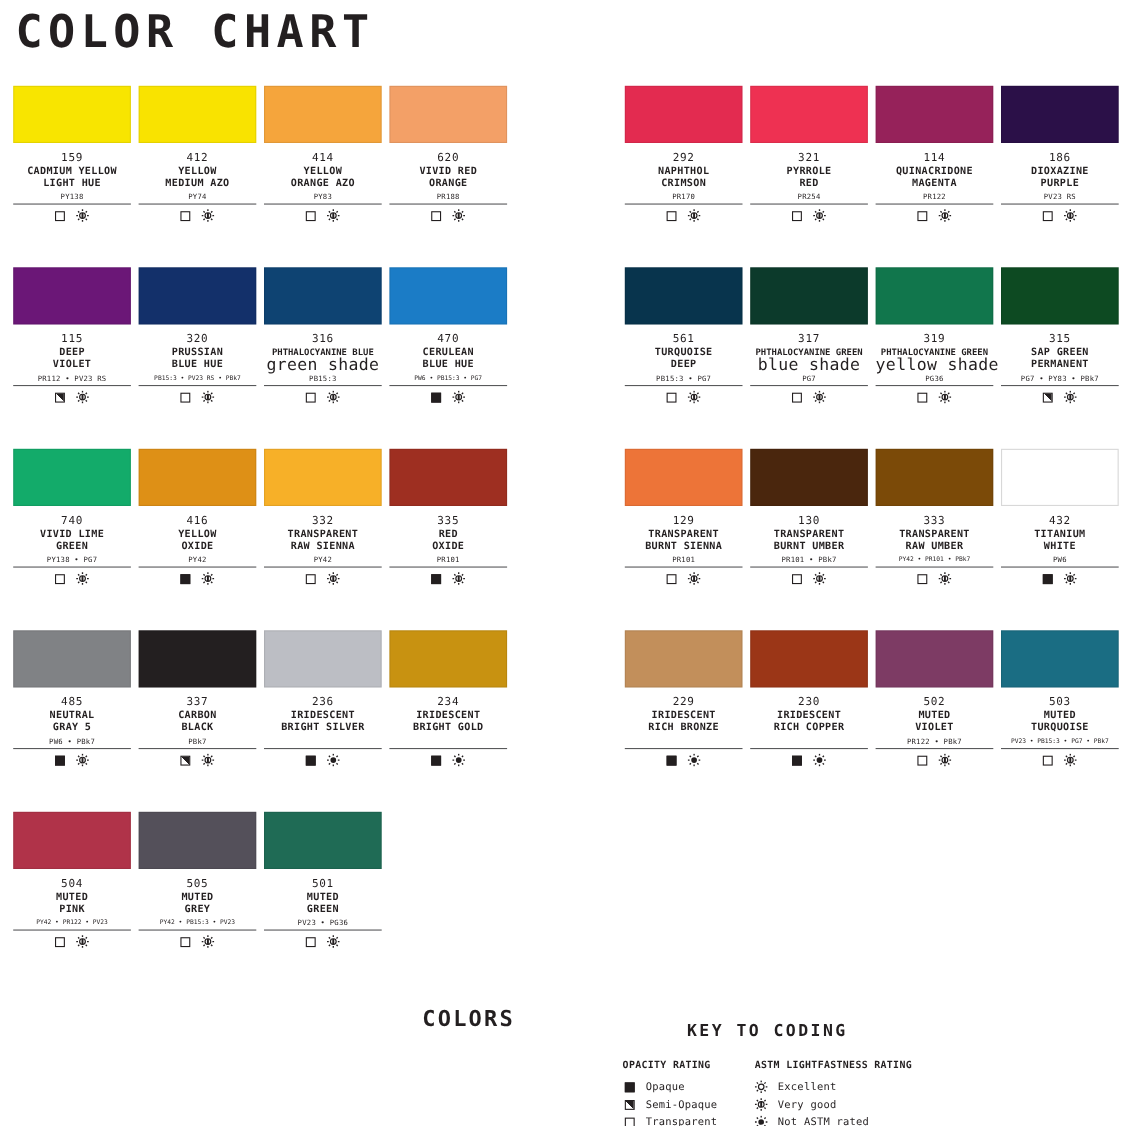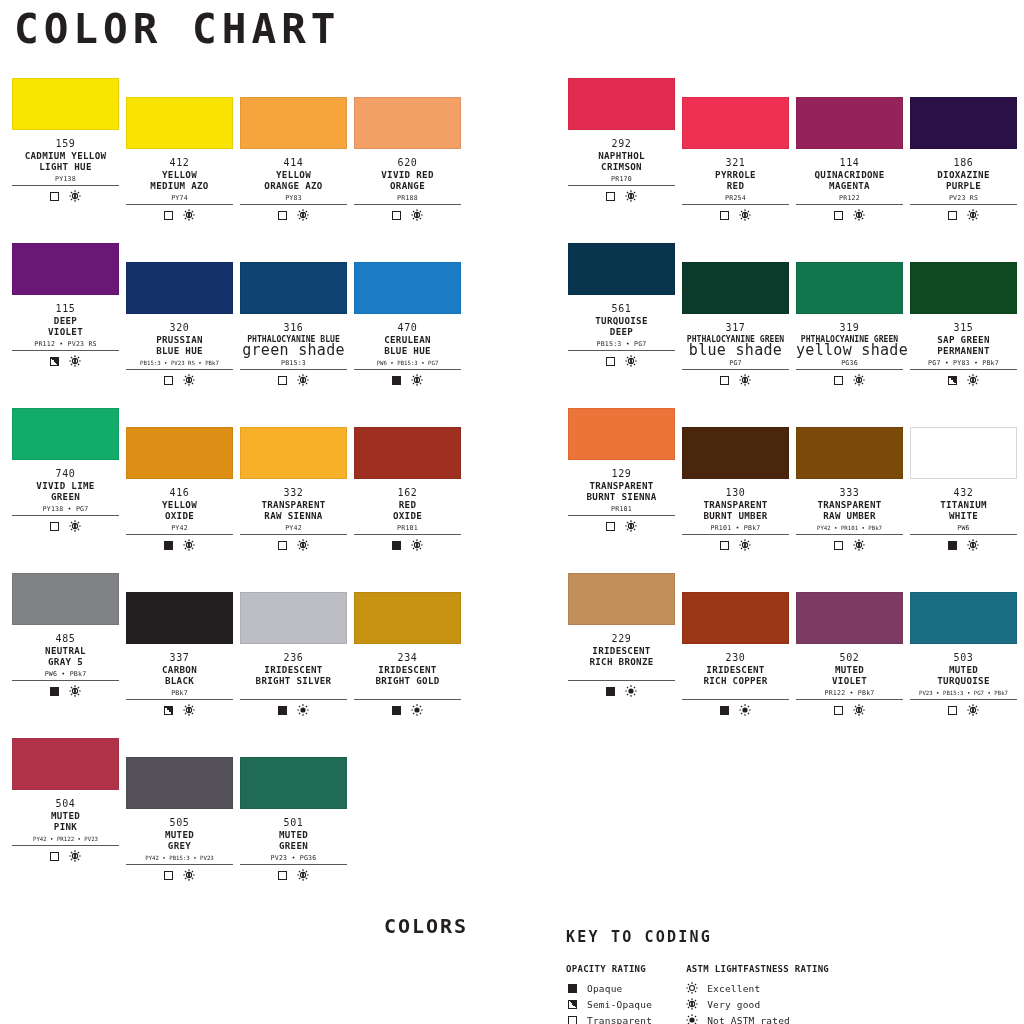--- a/index.html
+++ b/index.html
@@ -58,21 +58,21 @@
   }
   .half.left { padding-left: 12px; }
   .half.right { padding-left: 56px; }
 
   .cell {
     width: 114px;
     margin-right: 0px;
     box-sizing: border-box;
     position: relative;
   }
-  .cell + .cell { margin-left: 0px; margin-top: 19px; }
+  .cell + .cell { margin-left: 0px; }
   .half.left .cell { margin-right: 0; }
   .cell-inner { width: 107px; }
 
   .chip {
     width: 107px;
     height: 52px;
     box-sizing: border-box;
     border: 1px solid rgba(0,0,0,0.08);
   }
   .chip.white-chip {
@@ -193,20 +193,21 @@
     position: absolute;
     left: 566px;
     top: 16px;
   }
   #key-title {
     font-size: 15px;
     font-weight: bold;
     letter-spacing: 2.2px;
     color: #231f20;
     margin-bottom: 18px;
+    text-align: center;
   }
   .key-cols {
     display: flex;
     gap: 34px;
   }
   .key-col { }
   .key-col-title {
     font-size: 9px;
     font-weight: bold;
     letter-spacing: 0.3px;
@@ -764,21 +765,21 @@
                     <circle cx="6" cy="6" r="2.6" fill="none" stroke="#231f20" stroke-width="1.1"></circle>
                     <rect x="5.1" y="3.6" width="1.8" height="4.8" fill="#231f20"></rect>
                   </svg>
                 </span>
               </div>
             </div>
           </div>
           <div class="cell">
             <div class="cell-inner">
               <div class="chip" style="background: rgb(158, 47, 33);"></div>
-              <div class="code">162</div>
+              <div class="code">335</div>
               <div class="name">RED</div>
               <div class="name">OXIDE</div>
               <div class="pigment">PR101</div>
               <div class="rule"></div>
               <div class="icons">
                 <span class="op opaque"></span>
                 <span class="sun">
                   <svg width="12" height="12" viewBox="0 0 12 12">
                     <line x1="10.10" y1="6.00" x2="11.70" y2="6.00" stroke="#231f20" stroke-width="1.2" stroke-linecap="butt"></line>
                     <line x1="8.90" y1="8.90" x2="10.03" y2="10.03" stroke="#231f20" stroke-width="1.2" stroke-linecap="butt"></line>

